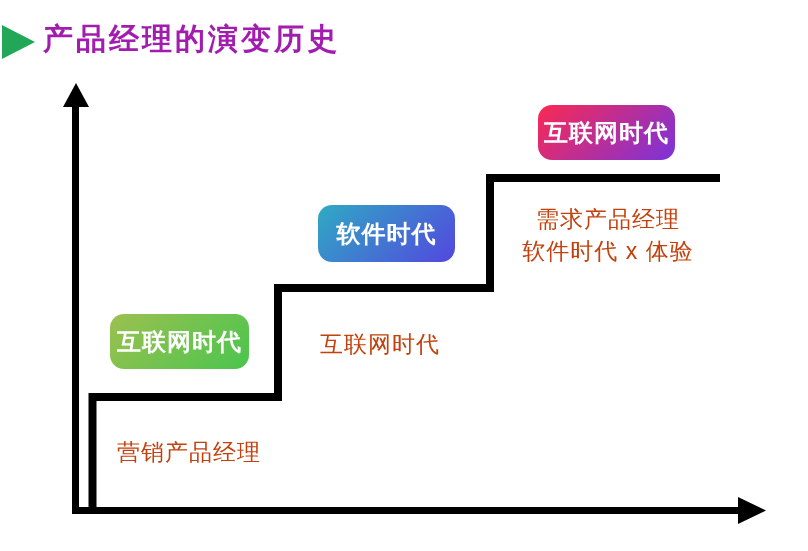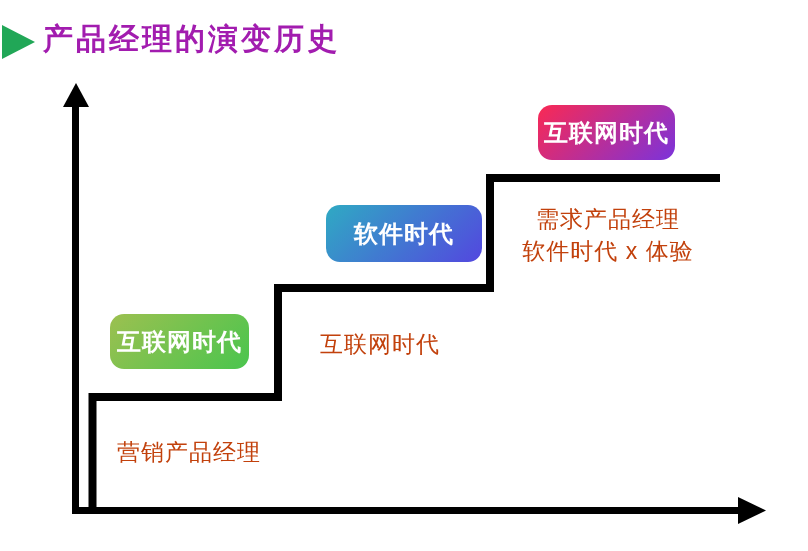--- a/index.html
+++ b/index.html
@@ -48,21 +48,21 @@
     justify-content: center;
     color: #ffffff;
     font-weight: bold;
     font-size: 24px;
     letter-spacing: 1px;
     border-radius: 14px;
     background: linear-gradient(135deg, var(--c1, #888), var(--c2, #444));
     white-space: nowrap;
   }
   .badge-1 { left: 110px; top: 314px; width: 139px; height: 55px; }
-  .badge-2 { left: 318px; top: 205px; width: 156px; height: 57px; margin-left: 8px; }
+  .badge-2 { left: 318px; top: 205px; width: 137px; height: 57px; }
   .badge-3 { left: 538px; top: 105px; width: 137px; height: 55px; }
 
   
   .role-label {
     position: absolute;
     font-size: 23px;
     color: #c2410c;
     letter-spacing: 1px;
     white-space: nowrap;
   }

